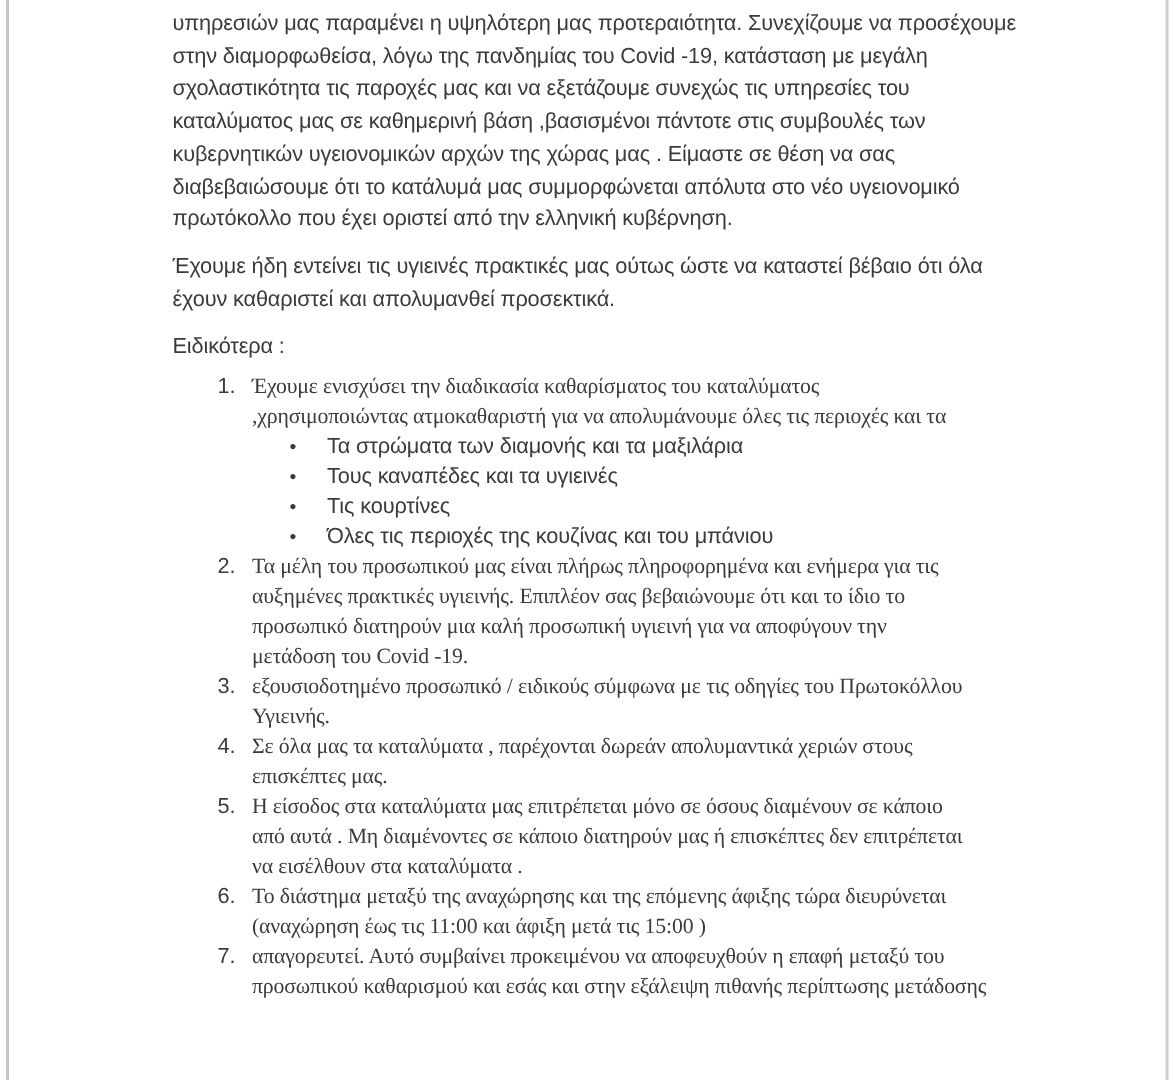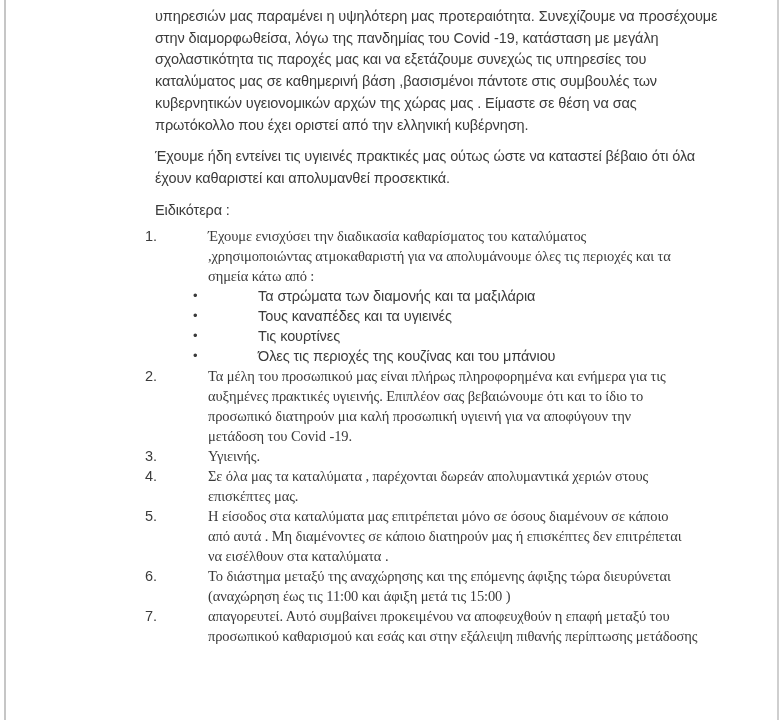--- a/index.html
+++ b/index.html
@@ -23,21 +23,21 @@
   .page-edge.right { right: 4px; background: #cfcfcf; }
 
   .content {
     position: absolute;
     left: 115px;
     top: 6px;
     right: 60px;
     font-size: 14.5px;
     letter-spacing: -0.1px;
   }
-  .ln { white-space: nowrap; margin-left: 40px; }
+  .ln { white-space: nowrap; }
 
   .para { line-height: 21.7px; margin: 0 0 10px 0; }
   .para.heading { margin-bottom: 5px; }
 
   .list { line-height: 20px; }
   .item { margin-left: 30px; }
   .item .row { display: flex; }
   .item .num {
     flex: 0 0 23px;
     width: 23px;
@@ -64,41 +64,41 @@
 <div class="page-edge right"></div>
 
 <div class="content">
 
   <div class="para">
     <div class="ln">υπηρεσιών μας παραμένει η υψηλότερη μας προτεραιότητα. Συνεχίζουμε να προσέχουμε</div>
     <div class="ln">στην διαμορφωθείσα, λόγω της πανδημίας του Covid -19, κατάσταση με μεγάλη</div>
     <div class="ln">σχολαστικότητα τις παροχές μας και να εξετάζουμε συνεχώς τις υπηρεσίες του</div>
     <div class="ln">καταλύματος μας σε καθημερινή βάση ,βασισμένοι πάντοτε στις συμβουλές των</div>
     <div class="ln">κυβερνητικών υγειονομικών αρχών της χώρας μας . Είμαστε σε θέση να σας</div>
+    <div class="ln">διαβεβαιώσουμε ότι το κατάλυμά μας συμμορφώνεται απόλυτα στο νέο υγειονομικό</div>
     <div class="ln">πρωτόκολλο που έχει οριστεί από την ελληνική κυβέρνηση.</div>
   </div>
 
   <div class="para">
     <div class="ln">Έχουμε ήδη εντείνει τις υγιεινές πρακτικές μας ούτως ώστε να καταστεί βέβαιο ότι όλα</div>
     <div class="ln">έχουν καθαριστεί και απολυμανθεί προσεκτικά.</div>
   </div>
 
   <div class="para heading">
     <div class="ln">Ειδικότερα :</div>
   </div>
 
   <div class="list">
 
     <div class="item">
       <div class="row">
         <span class="num">1.</span>
         <div class="body">
           <div class="ln">Έχουμε ενισχύσει την διαδικασία καθαρίσματος του καταλύματος</div>
           <div class="ln">,χρησιμοποιώντας ατμοκαθαριστή για να απολυμάνουμε όλες τις περιοχές και τα</div>
-          <div class="ln">σημεία κάτω από :</div>
         </div>
       </div>
       <div class="bullets">
         <div class="brow">
           <span class="bullet">•</span>
           <span class="ln">Τα στρώματα των διαμονής και τα μαξιλάρια</span>
         </div>
         <div class="brow">
           <span class="bullet">•</span>
           <span class="ln">Τους καναπέδες και τα υγιεινές</span>
@@ -123,20 +123,21 @@
           <div class="ln">προσωπικό διατηρούν μια καλή προσωπική υγιεινή για να αποφύγουν την</div>
           <div class="ln">μετάδοση του Covid -19.</div>
         </div>
       </div>
     </div>
 
     <div class="item">
       <div class="row">
         <span class="num">3.</span>
         <div class="body">
+          <div class="ln">εξουσιοδοτημένο προσωπικό / ειδικούς σύμφωνα με τις οδηγίες του Πρωτοκόλλου</div>
           <div class="ln">Υγιεινής.</div>
         </div>
       </div>
     </div>
 
     <div class="item">
       <div class="row">
         <span class="num">4.</span>
         <div class="body">
           <div class="ln">Σε όλα μας τα καταλύματα , παρέχονται δωρεάν απολυμαντικά χεριών στους</div>

